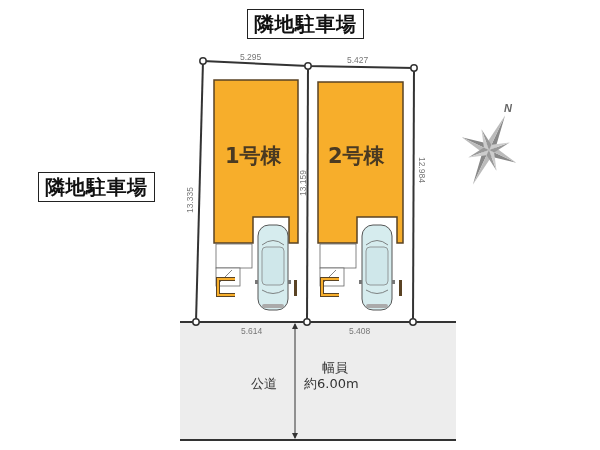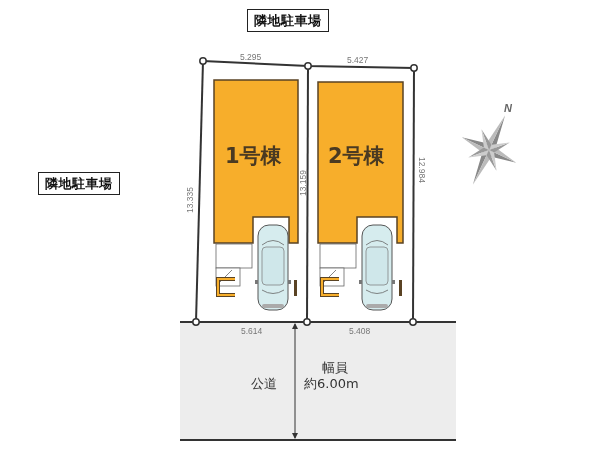--- a/index.html
+++ b/index.html
@@ -1,20 +1,20 @@
 <!DOCTYPE html>
 <html><head>
   <meta charset="utf-8">
   <style>
     html, body { margin: 0; padding: 0; background: #ffffff; }
     body { width: 600px; height: 450px; position: relative; overflow: hidden;
            font-family: "DejaVu Sans", sans-serif; }
     .label-box {
       position: absolute; border: 1.5px solid #222; background: #fff;
-      font-weight: bold; color: #111; font-size: 13px; line-height: 1;
+      font-weight: bold; color: #111; font-size: 20px; line-height: 1;
       padding: 4px 6px; letter-spacing: 0.5px;
     }
     #north-box { left: 247px; top: 9px; }
     #west-box { left: 38px; top: 172px; }
     svg#plan { position: absolute; left: 0; top: 0; }
     .dim { font-family: "Liberation Sans", sans-serif; font-size: 8.5px; fill: #777; }
     .bldg-label { font-family: "DejaVu Sans", sans-serif; font-weight: bold; font-size: 21px; fill: #4a3a22; }
     .road-text { font-family: "DejaVu Sans", sans-serif; font-size: 13px; fill: #333; }
     .north-n { font-family: "Liberation Sans", sans-serif; font-style: italic; font-weight: bold; font-size: 11px; fill: #666; }
   </style>

